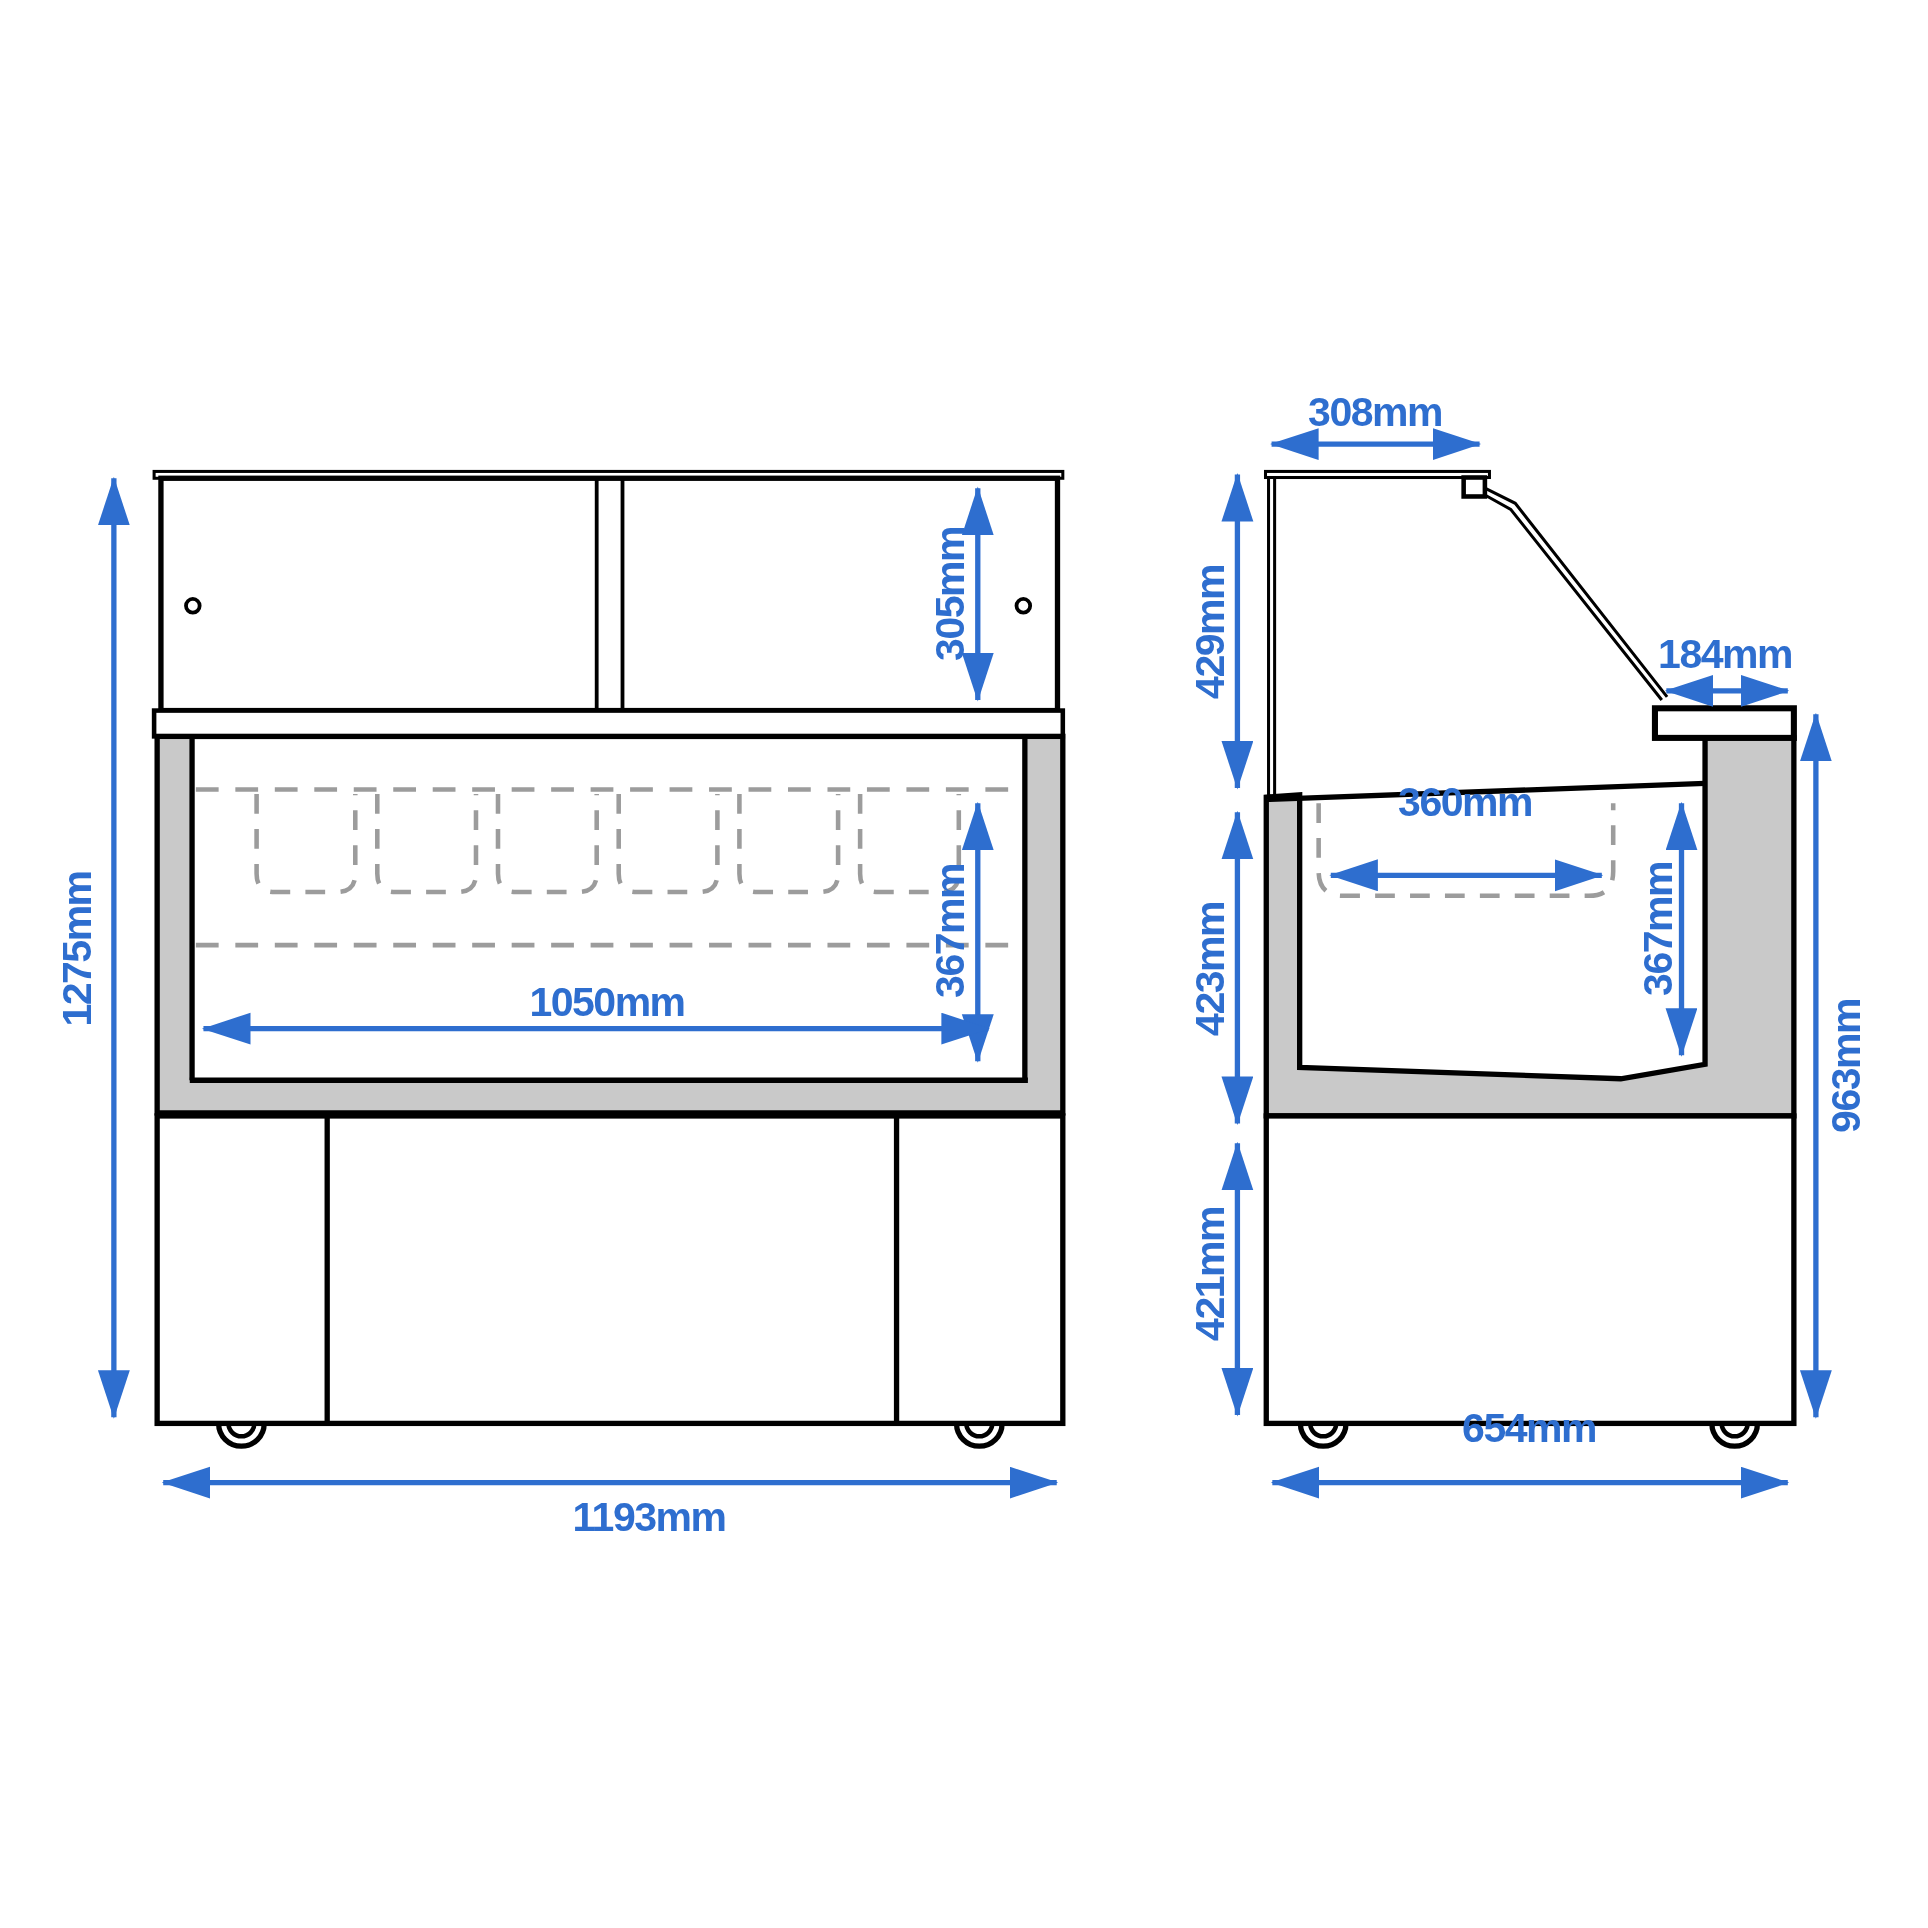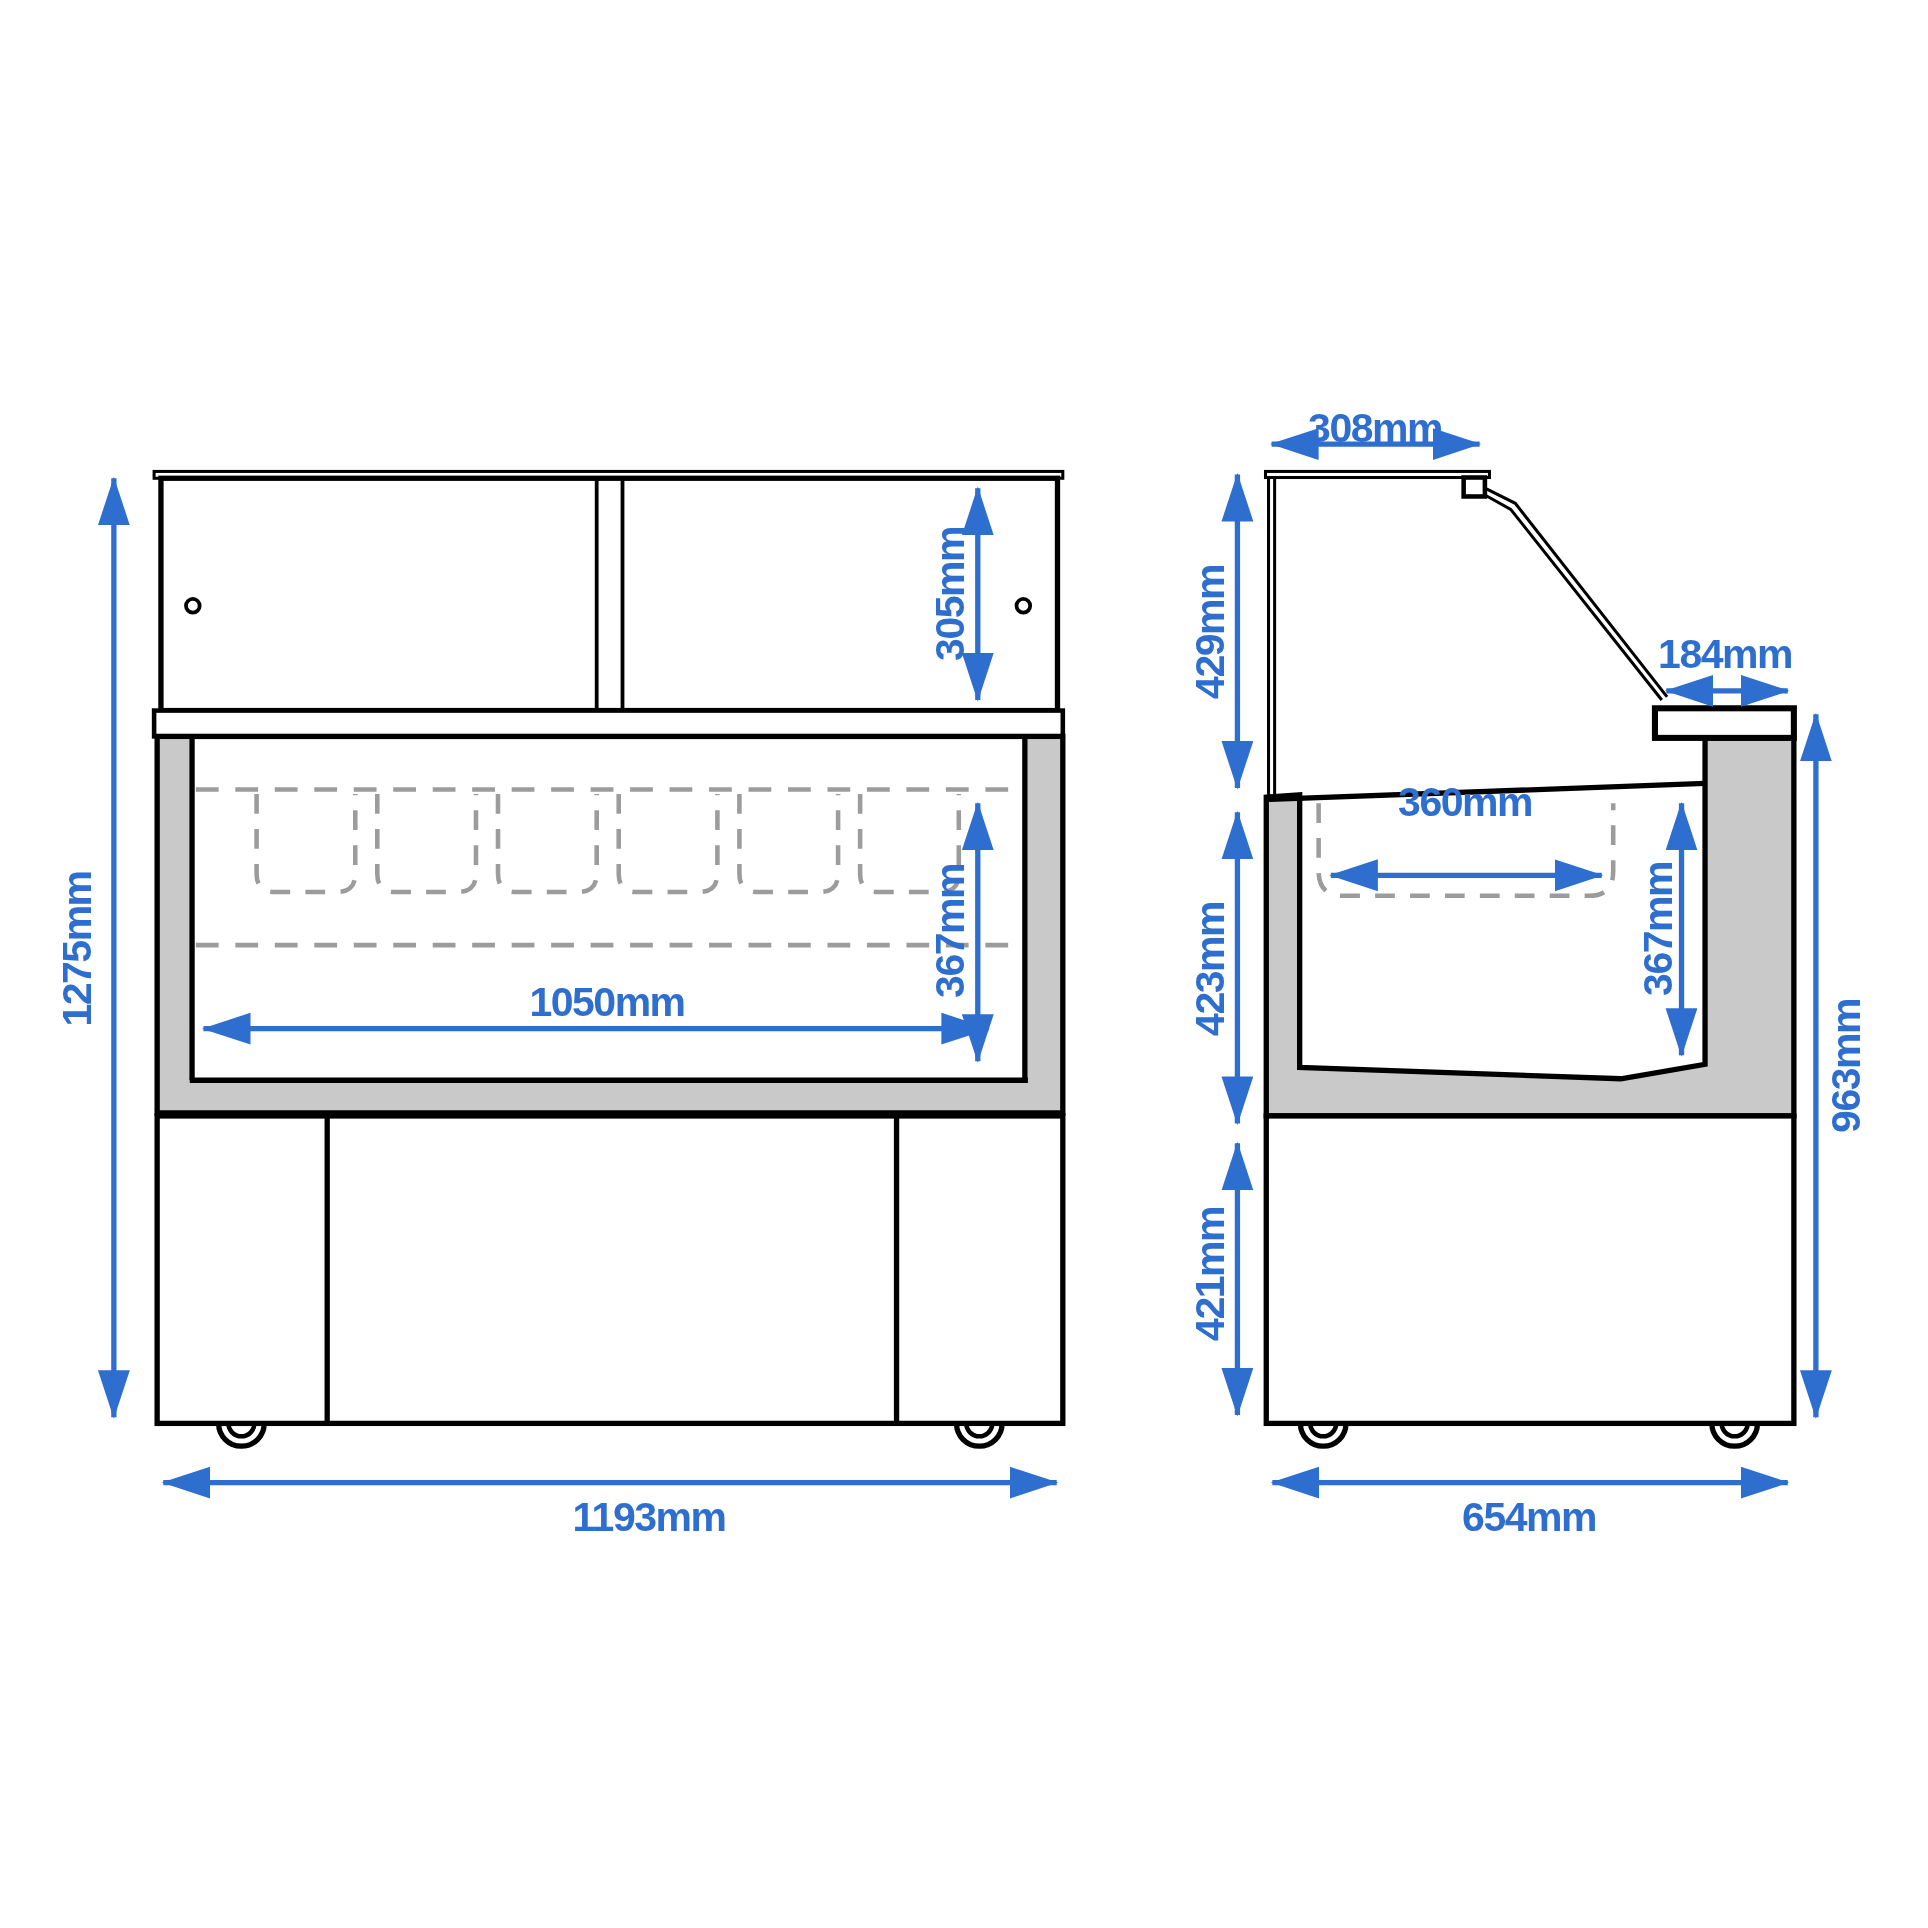--- a/index.html
+++ b/index.html
@@ -136,24 +136,24 @@
     <line x1="1676" y1="1953" x2="2355" y2="1953" marker-start="url(#ah)" marker-end="url(#ah)"></line>
   </g>
 </svg>
 
   <div class="dim v" style="left:77px;top:949px;">1275mm</div>
   <div class="dim v" style="left:950px;top:594px;">305mm</div>
   <div class="dim v" style="left:950px;top:931px;">367mm</div>
   <div class="dim" style="left:607px;top:1002px;">1050mm</div>
   <div class="dim" style="left:607px;top:1517px;margin-left:42px;">1193mm</div>
 
-  <div class="dim" style="left:1375px;top:428px;">308mm</div>
+  <div class="dim" style="left:1375px;top:412px;">308mm</div>
   <div class="dim v" style="left:1210px;top:632px;">429mm</div>
   <div class="dim" style="left:1725px;top:654px;text-align:center;">184mm</div>
   <div class="dim v" style="left:1210px;top:969px;">423mm</div>
   <div class="dim" style="left:1465px;top:802px;">360mm</div>
   <div class="dim v" style="left:1658px;top:929px;">367mm</div>
   <div class="dim v" style="left:1210px;top:1274px;">421mm</div>
   <div class="dim v" style="left:1846px;top:1066px;">963mm</div>
-  <div class="dim" style="left:1529px;top:1517px;">654mm</div>
+  <div class="dim" style="left:1529px;top:1428px;">654mm</div>
 
 </div>
 
 
 </body></html>

